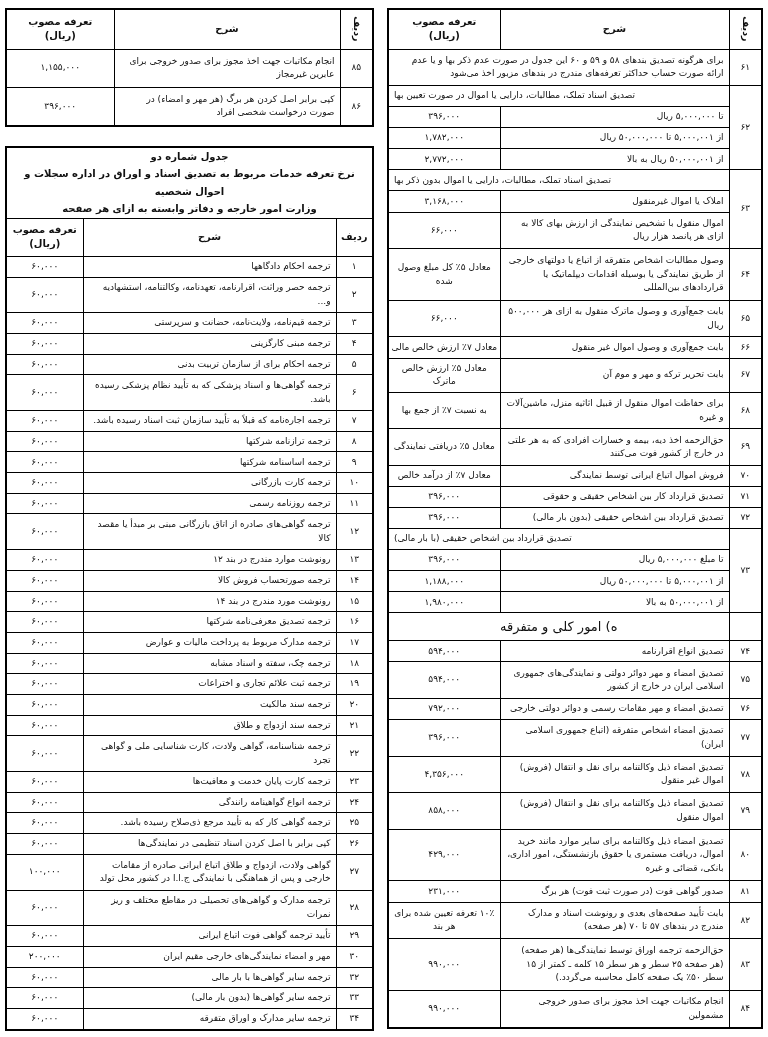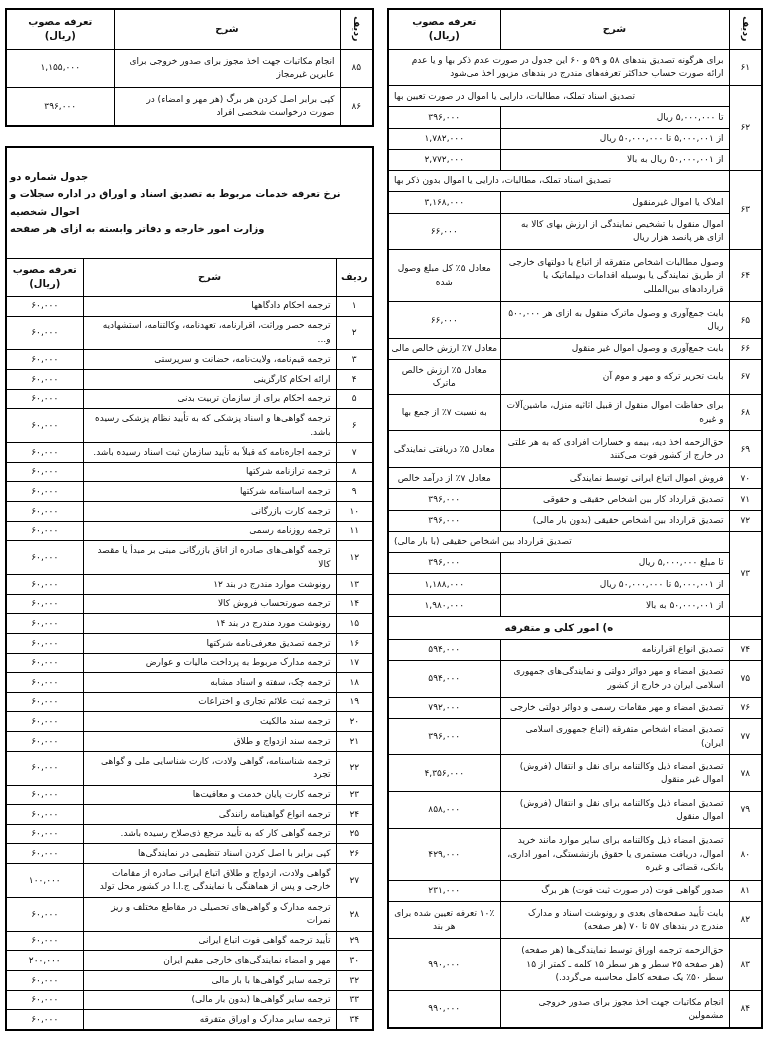--- a/index.html
+++ b/index.html
@@ -15,29 +15,29 @@
   .col-left{flex:1;display:flex;flex-direction:column;}
   table{border-collapse:collapse;width:100%;table-layout:fixed;background:#fff;}
   table{border:2px solid #000;}
   th,td{border:1px solid #000;vertical-align:middle;box-sizing:border-box;}
   th{font-weight:bold;font-size:10px;line-height:1.45;padding:2px 3px;text-align:center;}
   td{font-size:9px;line-height:1.5;padding:2px 5px;}
   td.num{text-align:center;padding:1px 1px;}
   td.desc{text-align:right;}
   td.sub{text-align:left;}
   td.tariff{text-align:center;padding:1px 2px;}
-  td.section{text-align:center;font-weight:bold;font-size:10px;}
+  td.section{text-align:center;font-weight:normal;font-size:13px;}
   .head-row th{height:40px;}
   .vert{display:inline-block;transform:rotate(90deg);white-space:nowrap;font-size:9.5px;letter-spacing:0.5px;}
   #table-right{height:1021px;}
   #table-top-left{height:119px;}
   .left-gap{height:19px;flex:0 0 auto;}
   #table-two{height:886px;}
   #table-two .head-row th{height:38px;}
-  .title-cell{font-weight:bold;font-size:10px;padding:20px 3px;text-align:left;}
+  .title-cell{font-weight:bold;font-size:10px;padding:0 3px;text-align:center;}
   .title-cell div{line-height:1.75;}
 </style>
 </head>
 <body>
 
 <div class="page">
 
   <div class="col-right">
     <table id="table-right">
       <colgroup>
@@ -279,21 +279,21 @@
             <td class="desc">ترجمه حصر وراثت، اقرارنامه، تعهدنامه، وکالتنامه، استشهادیه و...</td>
             <td class="tariff">۶۰,۰۰۰</td>
           </tr>
           <tr>
             <td class="num">۳</td>
             <td class="desc">ترجمه قیم‌نامه، ولایت‌نامه، حضانت و سرپرستی</td>
             <td class="tariff">۶۰,۰۰۰</td>
           </tr>
           <tr>
             <td class="num">۴</td>
-            <td class="desc">ارائه احکام کارگزینی</td>
+            <td class="desc">ترجمه مبنی کارگزینی</td>
             <td class="tariff">۶۰,۰۰۰</td>
           </tr>
           <tr>
             <td class="num">۵</td>
             <td class="desc">ترجمه احکام برای از سازمان تربیت بدنی</td>
             <td class="tariff">۶۰,۰۰۰</td>
           </tr>
           <tr>
             <td class="num">۶</td>
             <td class="desc">ترجمه گواهی‌ها و اسناد پزشکی که به تأیید نظام پزشکی رسیده باشد.</td>

